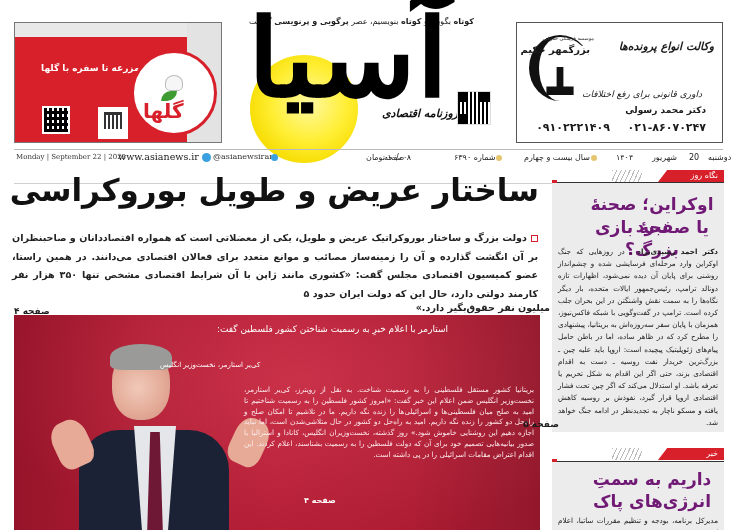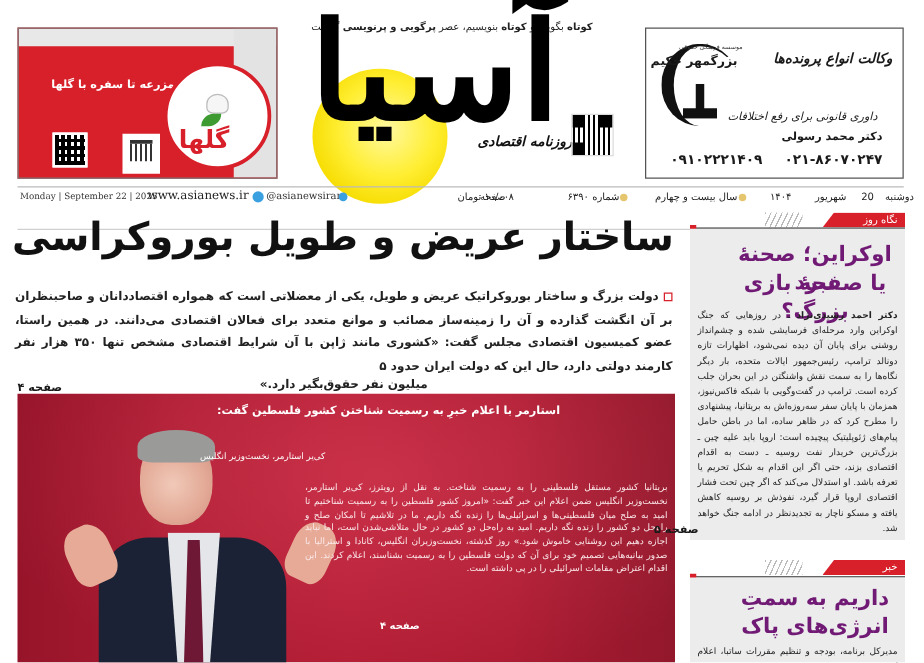--- a/index.html
+++ b/index.html
@@ -83,37 +83,37 @@
   .infobar .verif { position: absolute; left: 257px; top: 4px; width: 7px; height: 7px; border-radius: 50%; background: #3aa0e0; }
   .infobar .fa { position: absolute; top: 3px; direction: rtl; font-size: 8px; white-space: nowrap; }
   .infobar .dot { position: absolute; top: 5px; width: 6px; height: 6px; border-radius: 50%; background: #e6c56f; }
 
   
   .headline { position: absolute; left: 14px; top: 172px; width: 525px; text-align: center; direction: rtl;
     font-size: 31px; font-weight: bold; color: #111; letter-spacing: -1px; white-space: nowrap; }
   .lead { position: absolute; left: 12px; top: 229px; width: 526px; direction: rtl; text-align: justify;
     font-size: 9.6px; line-height: 18.5px; color: #222; font-weight: bold; }
   .lead .sq { display: inline-block; width: 7px; height: 7px; border: 1.5px solid #d8202a; margin-left: 4px; vertical-align: middle; }
-  .lead-last { position: absolute; left: 0; top: 302px; width: 550px; text-align: center; direction: rtl; font-size: 9.6px; font-weight: bold; color: #222; }
+  .lead-last { position: absolute; left: 0; top: 302px; width: 550px; direction: rtl; font-size: 9.6px; font-weight: bold; color: #222; }
   .page-ref-1 { position: absolute; left: 14px; top: 306px; font-size: 9px; font-weight: bold; direction: rtl; }
 
   
   .photo { position: absolute; left: 14px; top: 315px; width: 526px; height: 215px; overflow: hidden;
     background: linear-gradient(90deg, #a7162e 0%, #c01f38 25%, #c6203a 50%, #bf1e37 75%, #a31a30 100%); }
   .photo::before { content: ""; position: absolute; inset: 0; background: radial-gradient(ellipse at 55% 30%, rgba(255,255,255,0.08), rgba(0,0,0,0.1) 80%); }
   .person { position: absolute; left: 40px; top: 25px; width: 240px; height: 190px; }
   .person .head { position: absolute; left: 58px; top: 8px; width: 58px; height: 72px; border-radius: 46% 46% 44% 44%;
     background: radial-gradient(circle at 45% 55%, #f1c9b8 0%, #e2a895 55%, #c98a78 100%); }
   .person .hair { position: absolute; left: 56px; top: 4px; width: 62px; height: 26px; border-radius: 50% 50% 20% 20%; background: #9a9a98; }
   .person .body { position: absolute; left: 25px; top: 90px; width: 150px; height: 110px; background: #1b2235; border-radius: 40px 40px 0 0; }
   .person .shirt { position: absolute; left: 80px; top: 86px; width: 42px; height: 110px; background: #e4e6ea; clip-path: polygon(0 0, 100% 0, 80% 100%, 20% 100%); }
   .person .tie { position: absolute; left: 93px; top: 92px; width: 16px; height: 105px; background: #6e1836; clip-path: polygon(20% 0, 80% 0, 100% 100%, 0 100%); }
   .person .hand-l { position: absolute; left: 0; top: 80px; width: 36px; height: 48px; background: #e6aa96; border-radius: 40% 40% 30% 30%; transform: rotate(-25deg); }
   .person .hand-r { position: absolute; left: 178px; top: 78px; width: 34px; height: 48px; background: #e6aa96; border-radius: 40% 40% 30% 30%; transform: rotate(25deg); }
-  .photo .kicker { position: absolute; right: 92px; top: 9px; direction: rtl; color: #fff; font-size: 9px; font-weight: bold; white-space: nowrap; }
+  .photo .kicker { position: absolute; right: 92px; top: 9px; direction: rtl; color: #fff; font-size: 9px; font-weight: normal; white-space: nowrap; }
   .photo .ptitle { position: absolute; right: 80px; top: 24px; direction: rtl; color: #fff; font-size: 15px; font-weight: bold; white-space: nowrap; }
   .photo .caption { position: absolute; left: 146px; top: 46px; direction: rtl; color: #fff; font-size: 7px; white-space: nowrap; }
   .photo .body-text { position: absolute; left: 230px; top: 70px; width: 290px; direction: rtl; text-align: justify;
     color: #fbe8ea; font-size: 7.2px; line-height: 10.8px; }
   .photo .page-ref { position: absolute; left: 290px; top: 181px; direction: rtl; color: #fff; font-size: 8px; font-weight: bold; }
 
   
   .col { position: absolute; left: 552px; width: 172px; background: #ececec; }
   .col-a { top: 183px; height: 249px; }
   .col-b { top: 462px; height: 68px; }

